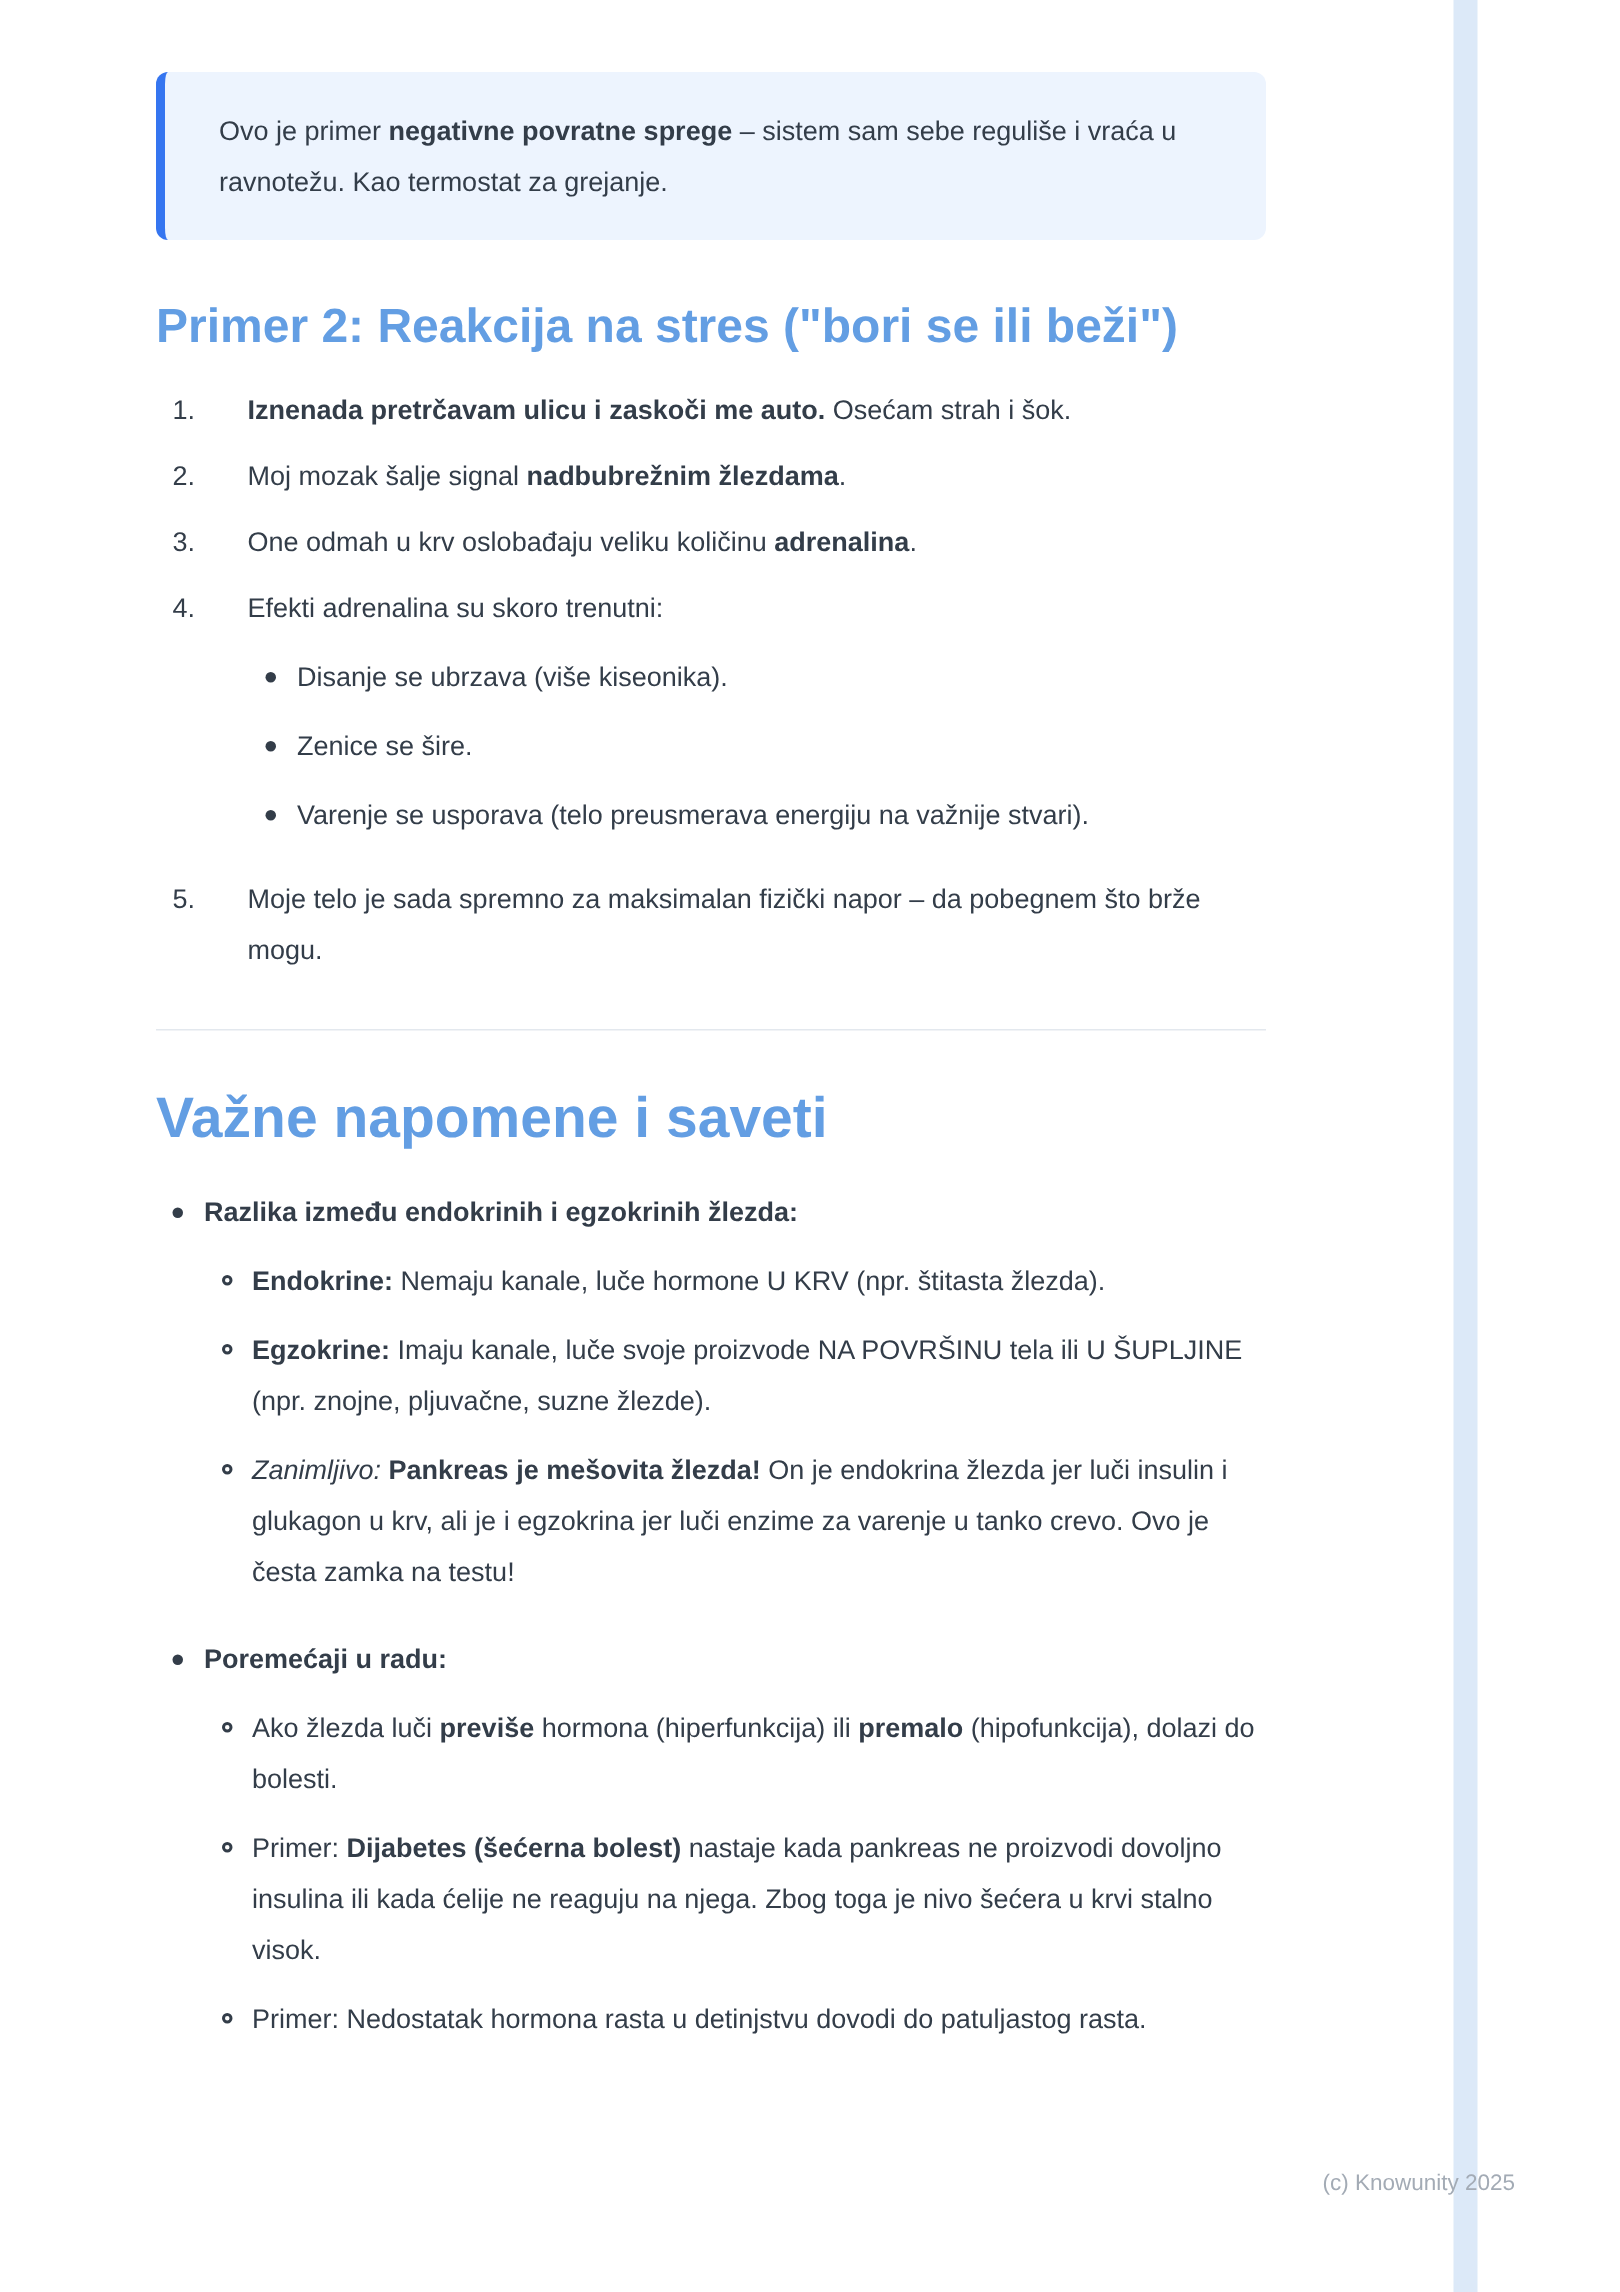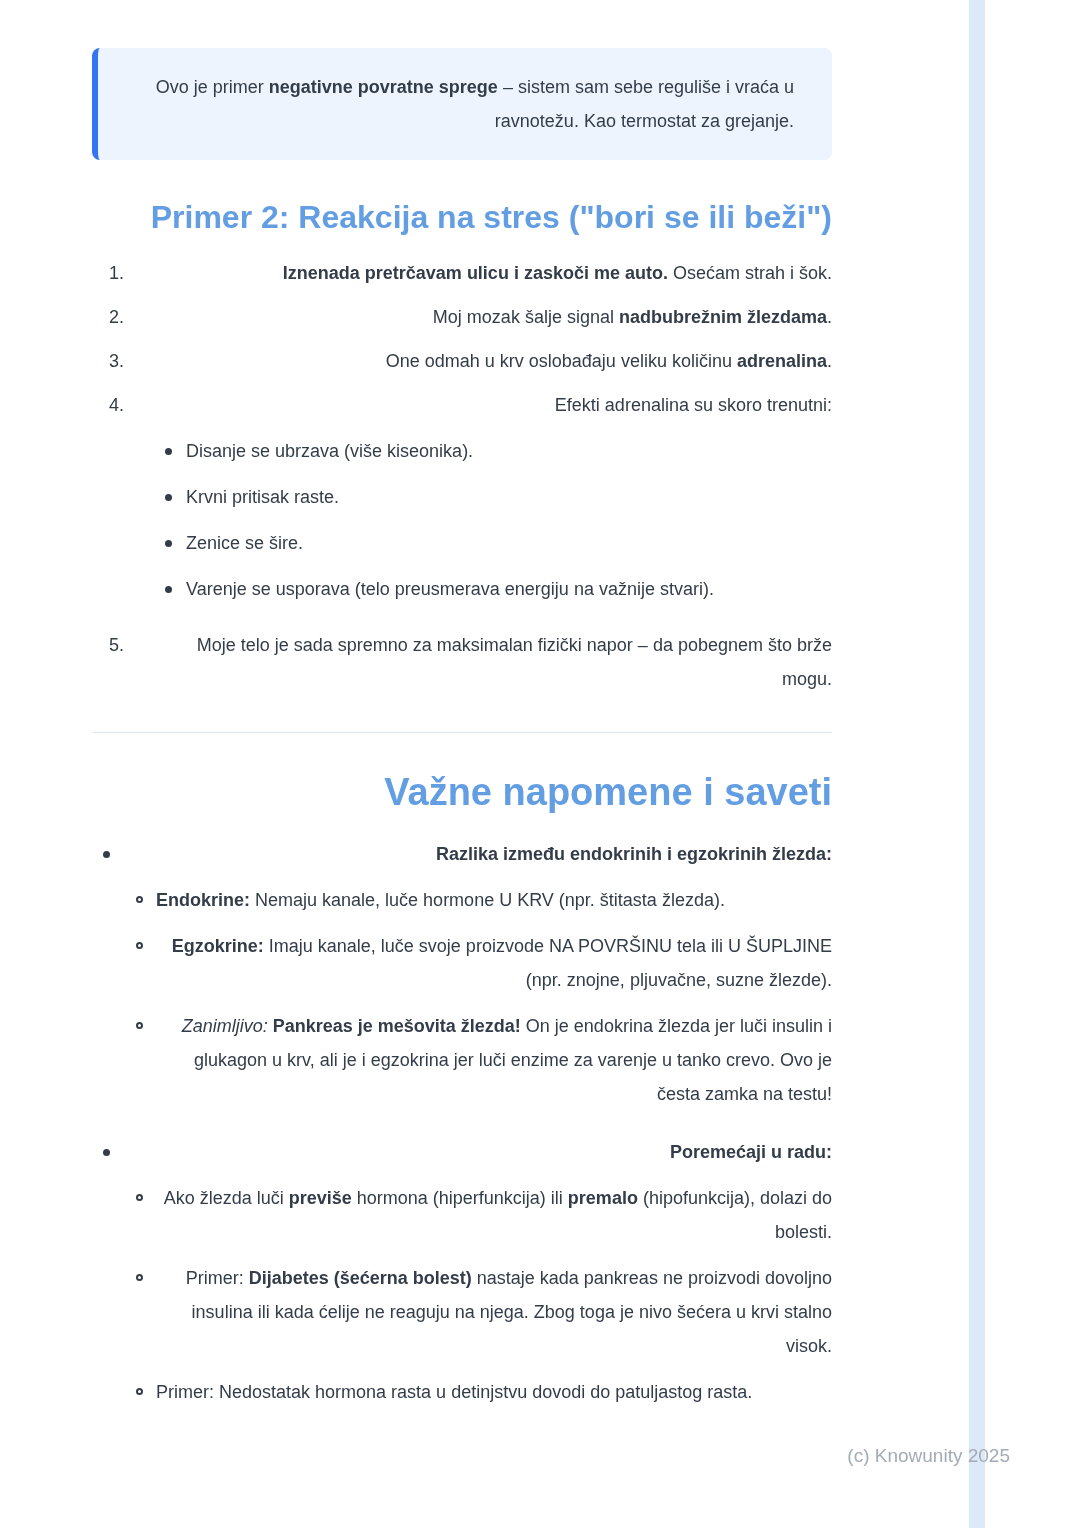--- a/index.html
+++ b/index.html
@@ -5,21 +5,21 @@
   * { margin:0; padding:0; box-sizing:border-box; }
   body {
     width:1080px; height:1528px;
     font-family:"Liberation Sans", sans-serif;
     background:#ffffff; color:#333d49;
   }
   .page { position:relative; width:1080px; height:1528px; background:#ffffff; overflow:hidden; }
 
   .scroll-strip { position:absolute; top:0; right:95px; width:16px; height:1528px; background:#dce9f8; }
 
-  .content { position:absolute; left:92px; top:48px; width:740px; font-size:18px; line-height:34px;text-align:right; }
+  .content { position:absolute; left:104px; top:48px; width:740px; font-size:18px; line-height:34px; }
 
   .callout {
     background:#edf4fe;
     border-left:6px solid #3575f0;
     border-radius:8px;
     padding:22px 38px 22px 36px;
     margin-bottom:42px;
   }
 
   h3.sec { color:#639ee3; font-size:32px; line-height:30px; font-weight:700; margin:0 0 24px; }
@@ -42,21 +42,21 @@
   }
 
   .bitem { display:flex; margin:0 0 12px 11px; }
   .btext { flex:1; }
   .bsublist { margin:2px 0 6px; }
 
   .divider { border:none; border-top:1px solid #e3e8ee; margin:36px 0 40px; }
 
   .footer {
     position:absolute; right:70px; bottom:64px;
-    font-size:19px; line-height:16px; color:#a3abb5; z-index:2;
+    font-size:15px; line-height:16px; color:#a3abb5; z-index:2;
   }
 
   strong { font-weight:700; }
   em { }
 </style>
 </head>
 <body>
 
 <div class="page">
 
@@ -88,24 +88,20 @@
       </div>
 
       <div class="oitem">
         <span class="onum">4.</span>
         <div class="otext">
           <span>Efekti adrenalina su skoro trenutni:</span>
           <div class="sublist">
             <div class="subitem">
               <span class="dot"></span>
               <span>Disanje se ubrzava (više kiseonika).</span>
-            </div>
-            <div class="subitem">
-              <span class="dot"></span>
-              <span>Krvni pritisak raste.</span>
             </div>
             <div class="subitem">
               <span class="dot"></span>
               <span>Zenice se šire.</span>
             </div>
             <div class="subitem">
               <span class="dot"></span>
               <span>Varenje se usporava (telo preusmerava energiju na važnije stvari).</span>
             </div>
           </div>

